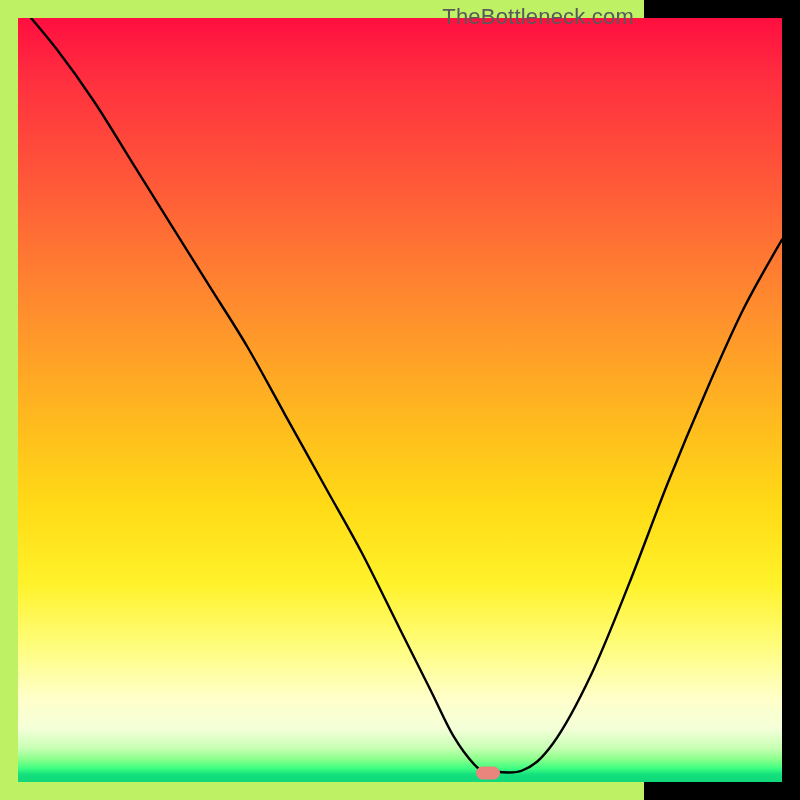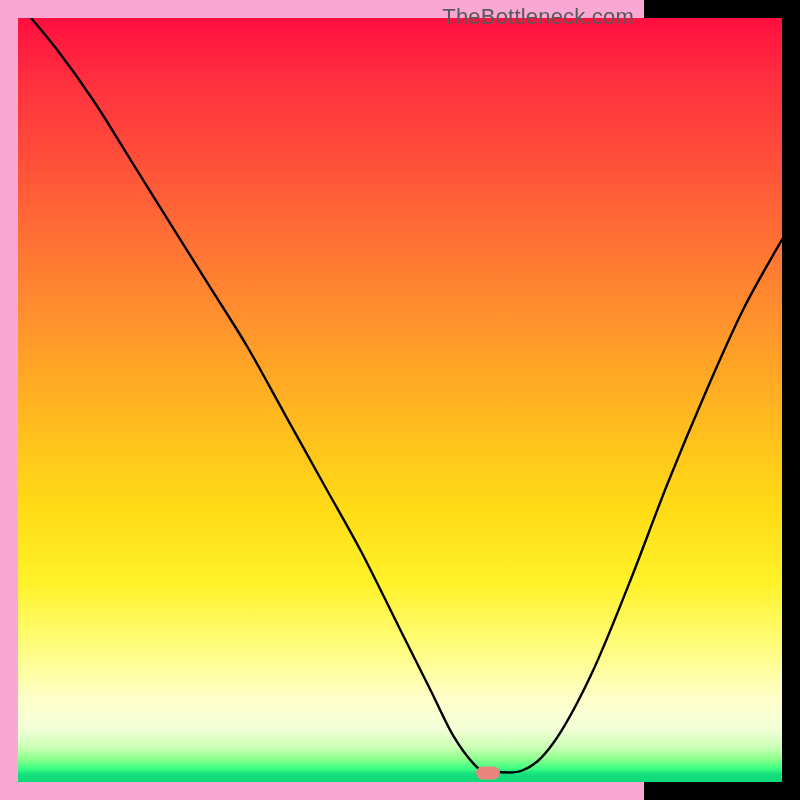--- a/index.html
+++ b/index.html
@@ -8,21 +8,21 @@
     width: 800px;
     height: 800px;
     background: #000;
     overflow: hidden;
     font-family: Arial, Helvetica, sans-serif;
   }
   .frame {
     position: relative;
     width: 644px;
     height: 800px;
-    background: #f9a8d4;
+    background: #bef264;
   }
   .watermark {
     position: absolute;
     top: 4px;
     right: 10px;
     color: #595959;
     font-size: 22px;
     font-weight: 500;
     letter-spacing: 0.2px;
     z-index: 5;

